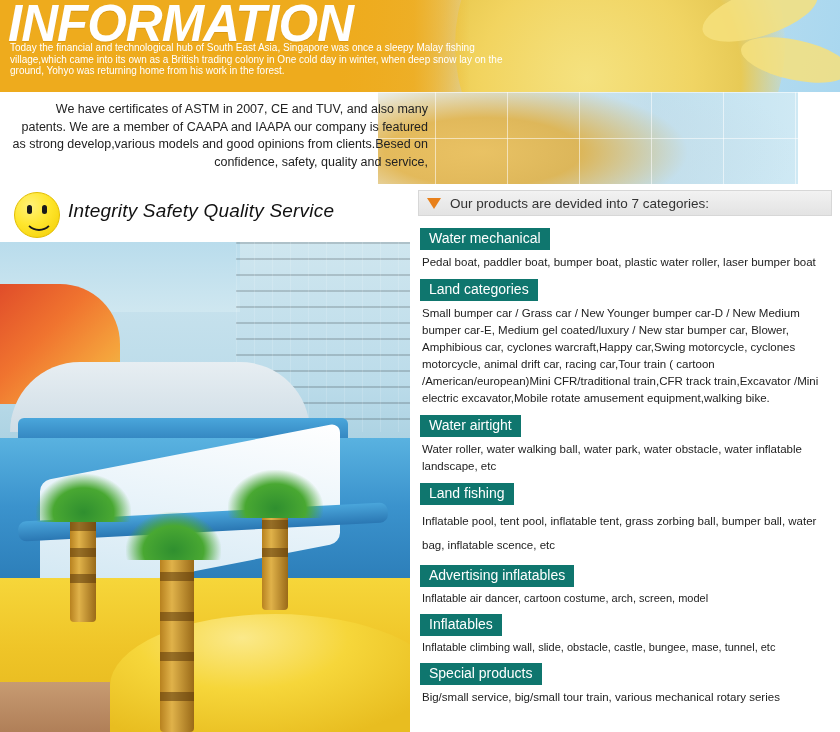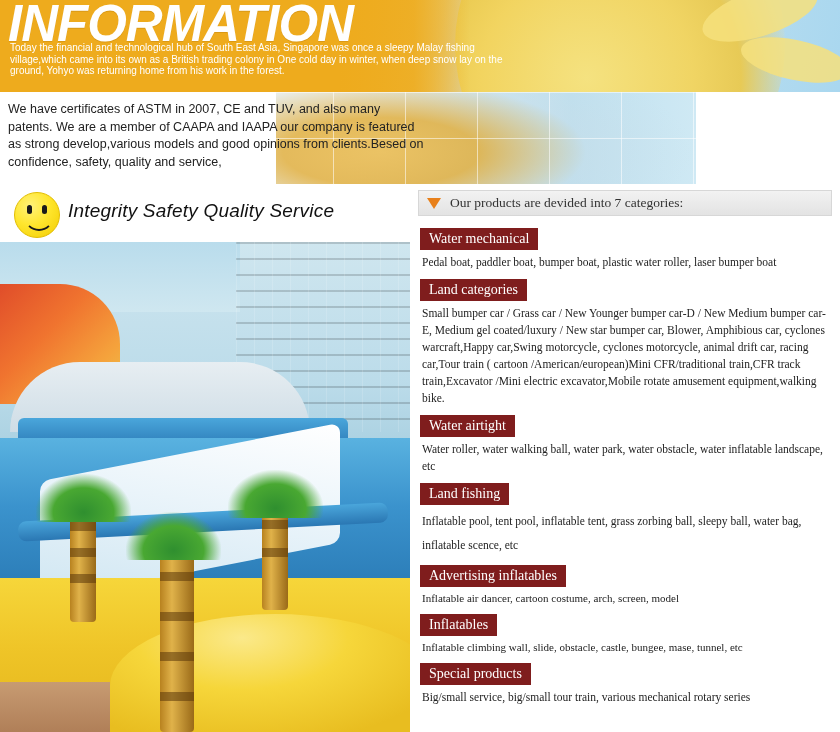--- a/index.html
+++ b/index.html
@@ -70,24 +70,25 @@
     top: 42px;
     width: 500px;
     color: #ffffff;
     font-size: 10px;
     line-height: 11.5px;
   }
 
   
   .cert-wrap {
     position: relative;
-    width: 696px;
+    width: 798px;
     height: 92px;
     background: linear-gradient(90deg, #ffffff 0%, #ffffff 48%, #eef6f9 58%, #cfe7f2 70%, #bfe0ef 82%, #cfe9f4 100%);
     overflow: hidden;
+    text-align: right;
   }
   .cert-flower {
     position: absolute;
     right: 0;
     top: -50px;
     width: 420px;
     height: 200px;
     background: radial-gradient(ellipse at 25% 55%, #e9b94a 0%, #dfae3f 22%, rgba(200,220,230,0.45) 46%, rgba(190,225,240,0) 70%);
     opacity: .85;
   }
@@ -270,21 +271,20 @@
 
   
   .right-col {
     position: absolute;
     left: 410px;
     top: 0;
     width: 430px;
     height: 492px;
     background: #ffffff;
     padding: 0;
-    font-family: Liberation Serif, serif;
   }
   .cat-header {
     margin: 6px 8px 6px 8px;
     height: 26px;
     background: linear-gradient(180deg, #f2f2f2 0%, #e3e3e3 100%);
     border: 1px solid #d7d7d7;
     display: flex;
     align-items: center;
     padding-left: 8px;
     box-sizing: border-box;
@@ -295,21 +295,21 @@
     border-right: 7px solid transparent;
     border-top: 11px solid #e8801a;
     margin-right: 9px;
   }
   .cat-header-text {
     font-size: 13.5px;
     color: #333;
   }
   .green-tag {
     display: inline-block;
-    background: #7f1d1d;
+    background: #0f766e;
     color: #ffffff;
     font-size: 14px;
     padding: 2px 9px 3px 9px;
     margin: 6px 0 4px 10px;
     line-height: 17px;
   }
   .cat-body {
     margin: 0 12px 2px 12px;
     font-size: 11.5px;
     line-height: 17px;
@@ -398,21 +398,21 @@
         <div class="cat-body">Small bumper car / Grass car / New Younger  bumper car-D / New Medium bumper car-E, Medium gel coated/luxury / New star bumper car, Blower, Amphibious car, cyclones warcraft,Happy car,Swing motorcycle, cyclones motorcycle, animal drift car, racing car,Tour train ( cartoon /American/european)Mini CFR/traditional train,CFR track train,Excavator /Mini electric excavator,Mobile rotate amusement equipment,walking bike.</div>
       </div>
 
       <div>
         <div class="green-tag">Water airtight</div>
         <div class="cat-body">Water roller, water walking ball, water park, water obstacle, water inflatable landscape, etc</div>
       </div>
 
       <div>
         <div class="green-tag">Land fishing</div>
-        <div class="cat-body loose">Inflatable pool, tent pool, inflatable tent, grass zorbing ball, sleepy ball, water bag, inflatable scence, etc</div>
+        <div class="cat-body loose">Inflatable pool, tent pool, inflatable tent, grass zorbing ball, bumper ball, water bag, inflatable scence, etc</div>
       </div>
 
       <div>
         <div class="green-tag">Advertising inflatables</div>
         <div class="cat-body tight">Inflatable air dancer, cartoon costume, arch, screen, model</div>
       </div>
 
       <div>
         <div class="green-tag">Inflatables</div>
         <div class="cat-body tight">Inflatable climbing wall, slide, obstacle, castle, bungee, mase, tunnel, etc</div>

